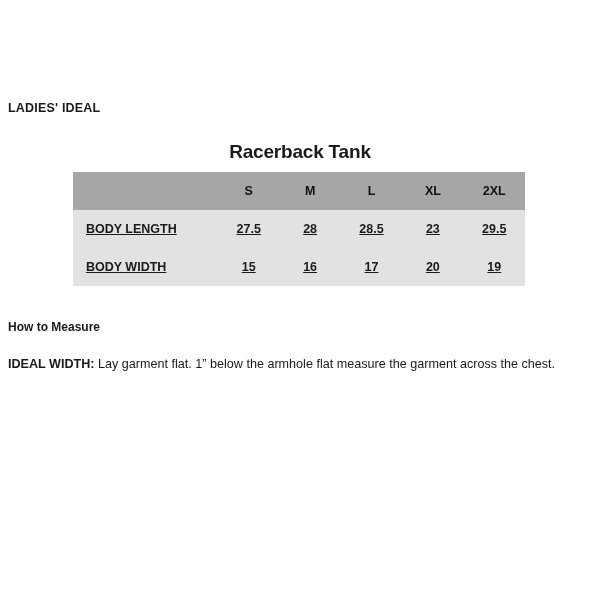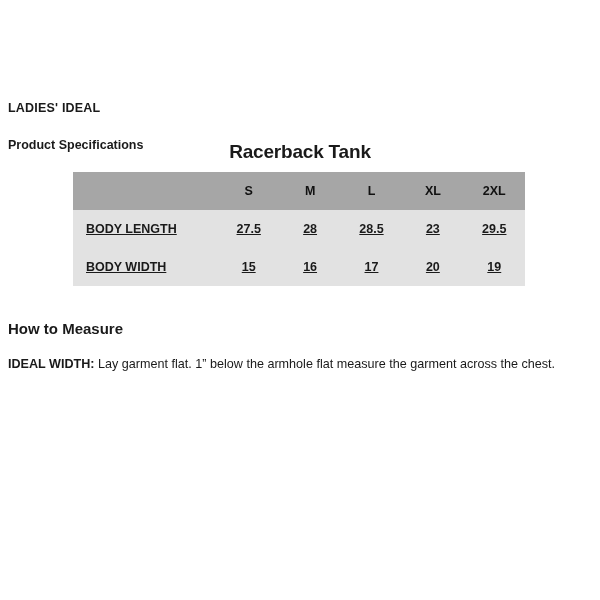--- a/index.html
+++ b/index.html
@@ -90,21 +90,21 @@
   table.size-table tbody td {
     font-weight: bold;
     text-decoration: underline;
   }
   col.c0 { width: 145px; }
   col.cs { width: 61.4px; }
   .how-title {
     position: absolute;
     left: 8px;
     top: 320px;
-    font-size: 15px;
+    font-size: 12px;
     font-weight: bold;
   }
   .measure-block {
     position: absolute;
     left: 8px;
     top: 355px;
     width: 586px;
     font-size: 12.6px;
     line-height: 18px;
   }
@@ -116,21 +116,20 @@
   }
 </style>
 </head>
 <body>
 
 <div class="page">
 
   <div class="brand">LADIES' IDEAL</div>
 
   <div class="spec-row">
-    <div class="spec-label">Product Specifications</div>
     <div class="product-title">Racerback Tank</div>
   </div>
 
   <table class="size-table">
     <colgroup>
       <col class="c0">
       <col class="cs">
       <col class="cs">
       <col class="cs">
       <col class="cs">

